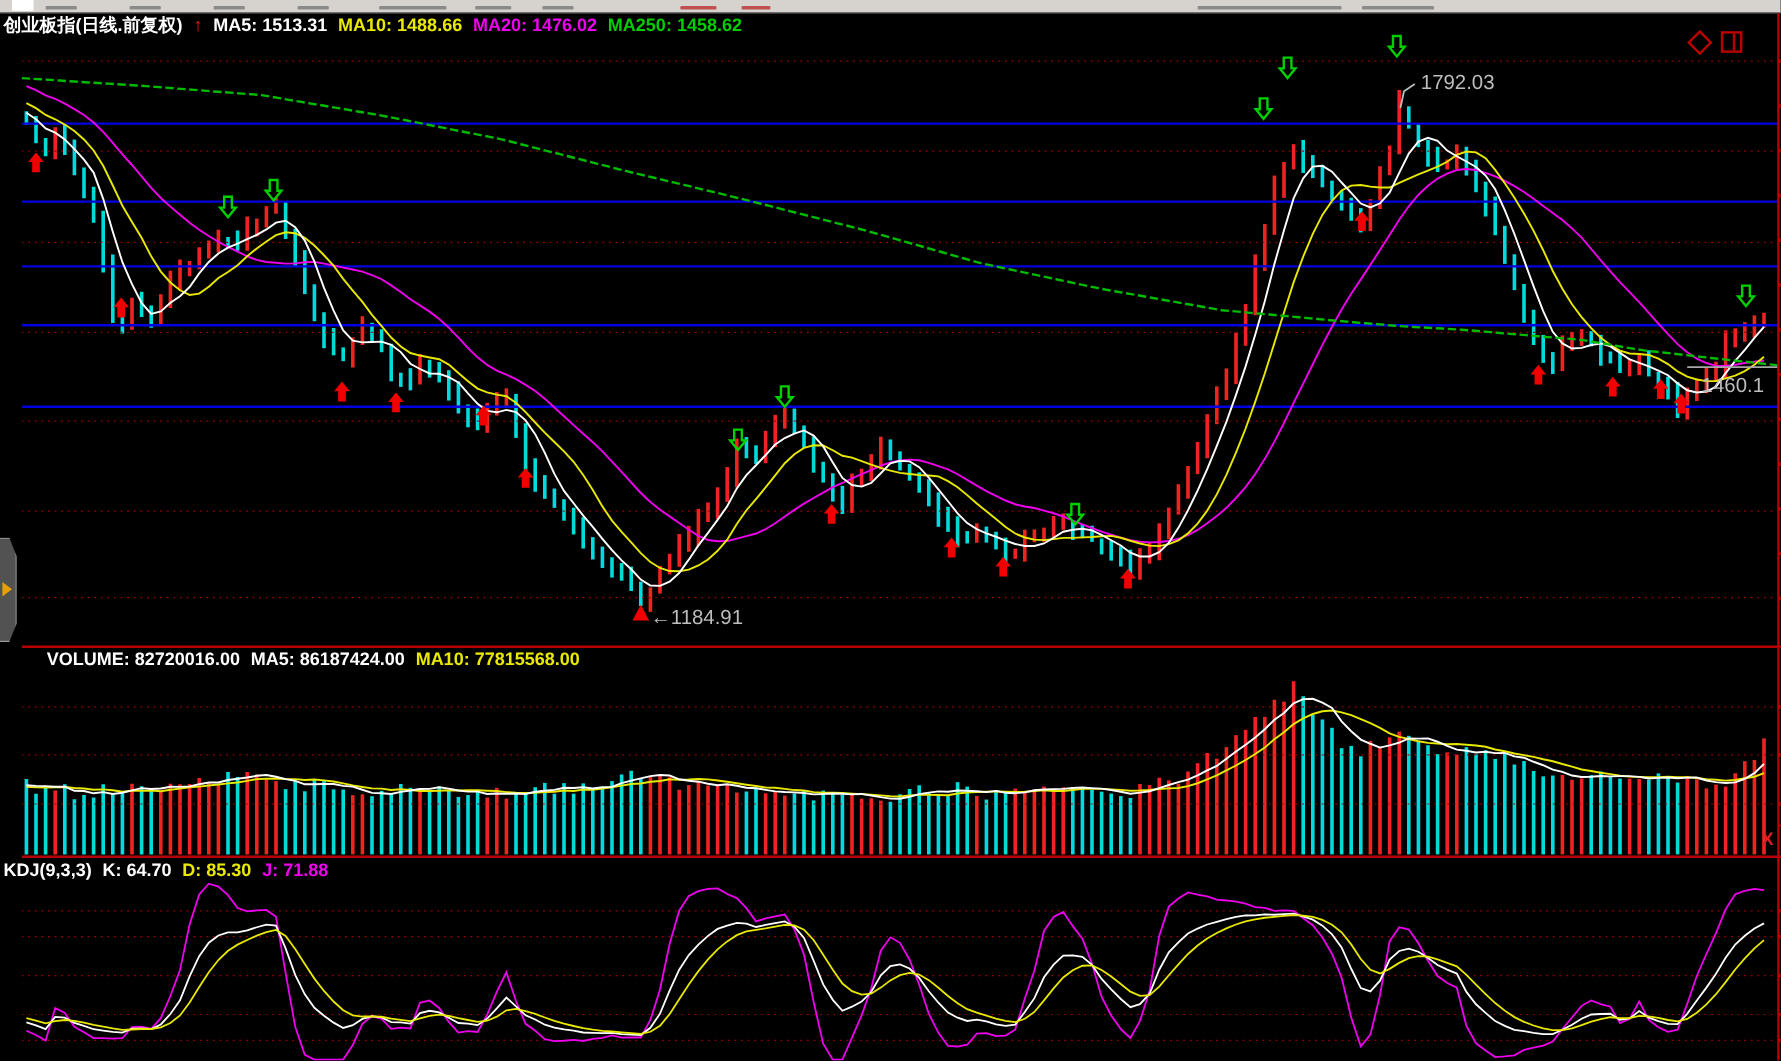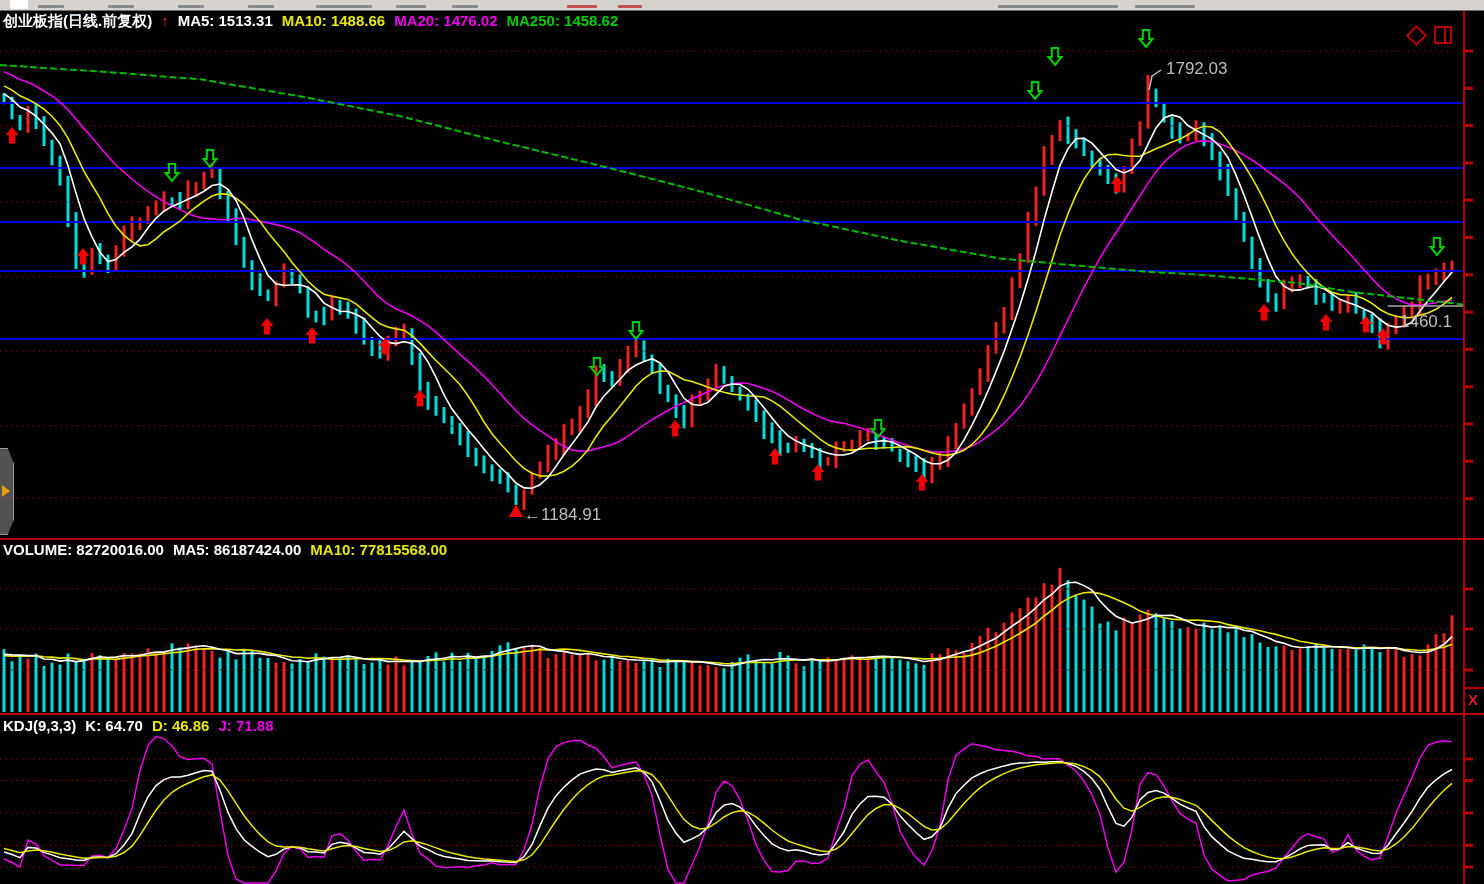--- a/index.html
+++ b/index.html
@@ -5,30 +5,30 @@
   html,body{margin:0;padding:0;background:#000;width:1484px;height:884px;overflow:hidden;
     font-family:"Liberation Sans","DejaVu Sans",sans-serif;}
   #stage{position:relative;width:1484px;height:884px;background:#000;}
   
   #menubar{position:absolute;left:0;top:0;width:1484px;height:10px;background:#d6d3ce;
     border-bottom:1px solid #6e6e6e;}
   .mb-box{position:absolute;top:0;height:9px;background:#fff;}
   .mb-stub{position:absolute;top:5px;height:3px;background:#8a8a8a;border-radius:1px;}
   .mb-stub.red{background:#c05050;}
   
-  #chart-holder{position:absolute;left:0;top:0;width:1249px;height:884px;}
+  #chart-holder{position:absolute;left:0;top:0;width:1249px;height:884px;padding-left:18px;}
   svg text{font-family:"Liberation Sans","DejaVu Sans",sans-serif;}
   
   .panel-header{position:absolute;left:3px;font-size:15px;font-weight:700;color:#fff;
     white-space:nowrap;letter-spacing:0px;z-index:5;}
   .panel-header span{margin-right:9px;}
   .c-white{color:#ffffff}.c-yellow{color:#e8e800}.c-magenta{color:#ee00ee}
   .c-green{color:#00cc00}
   #main-header{top:12px;}
-  #vol-header{top:541px;}
+  #vol-header{top:541px;margin-left:36px;}
   #kdj-header{top:717px;}
   .sig-arrow{font-weight:900;color:#ff1a1a;margin-right:4px;}
   
   #win-icons{position:absolute;top:26px;right:32px;z-index:6;display:flex;gap:10px;align-items:center;}
   #diamond-icon{width:11px;height:11px;border:2px solid #bb0000;transform:rotate(45deg);}
   #split-icon{width:14px;height:14px;border:2px solid #bb0000;position:relative;}
   #split-icon:before{content:"";position:absolute;left:8px;top:0;width:2px;height:14px;background:#bb0000;}
   
   #left-tab{position:absolute;left:0;top:448px;width:13px;height:85px;
     background:rgba(150,150,150,.55);border:1px solid #9a9a9a;border-left:none;
@@ -534,21 +534,21 @@
 
   <div id="main-header" class="panel-header">
     <span class="c-white">创业板指(日线.前复权)</span><span class="sig-arrow">↑</span><span class="c-white">MA5: 1513.31</span><span class="c-yellow">MA10: 1488.66</span><span class="c-magenta">MA20: 1476.02</span><span class="c-green">MA250: 1458.62</span>
   </div>
 
   <div id="vol-header" class="panel-header">
     <span class="c-white">VOLUME: 82720016.00</span><span class="c-white">MA5: 86187424.00</span><span class="c-yellow">MA10: 77815568.00</span>
   </div>
 
   <div id="kdj-header" class="panel-header">
-    <span class="c-white">KDJ(9,3,3)</span><span class="c-white">K: 64.70</span><span class="c-yellow">D: 46.86</span><span class="c-magenta">J: 71.88</span>
+    <span class="c-white">KDJ(9,3,3)</span><span class="c-white">K: 64.70</span><span class="c-yellow">D: 85.30</span><span class="c-magenta">J: 71.88</span>
   </div>
 
   <div id="win-icons">
     <div id="diamond-icon"></div>
     <div id="split-icon"></div>
   </div>
 
   <div id="left-tab">
     <div class="tri"></div>
   </div>

